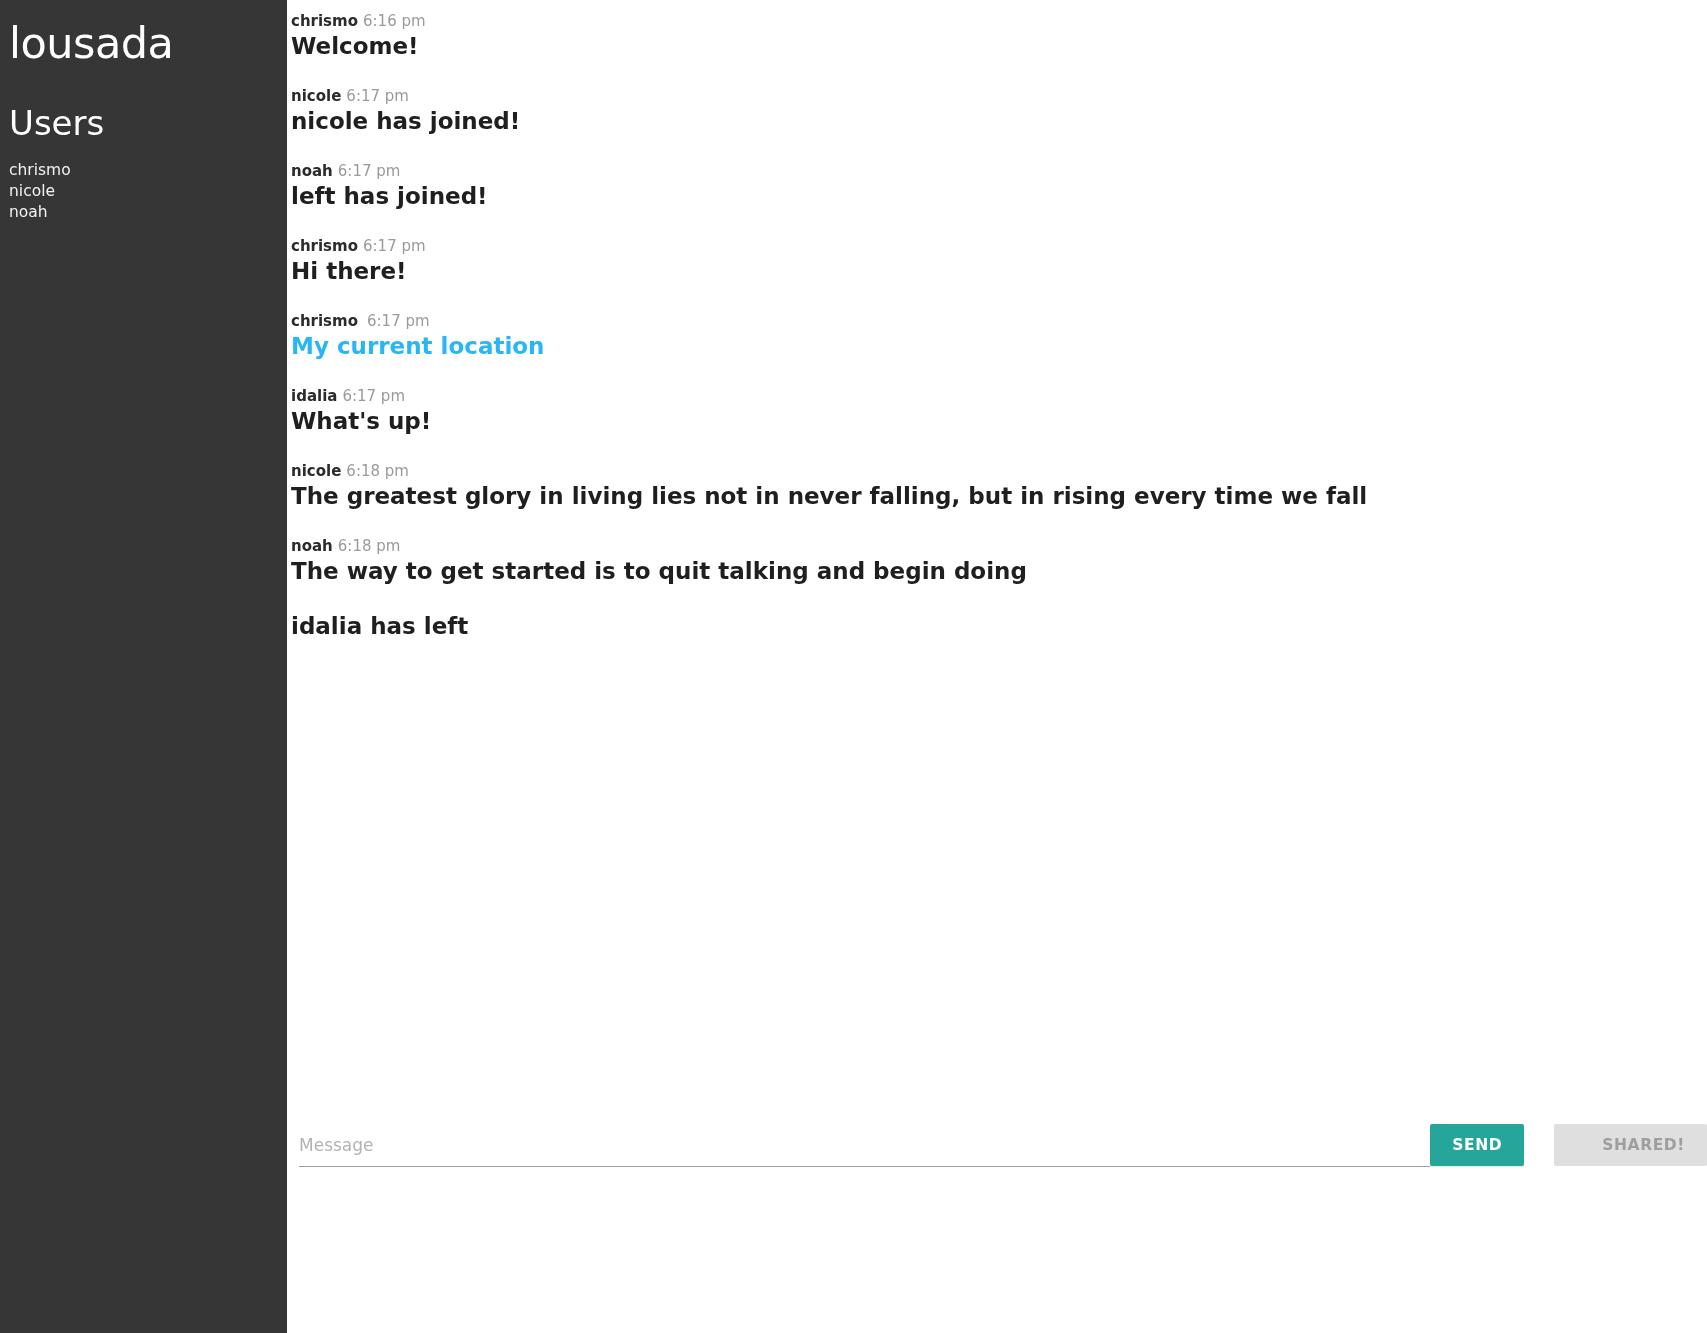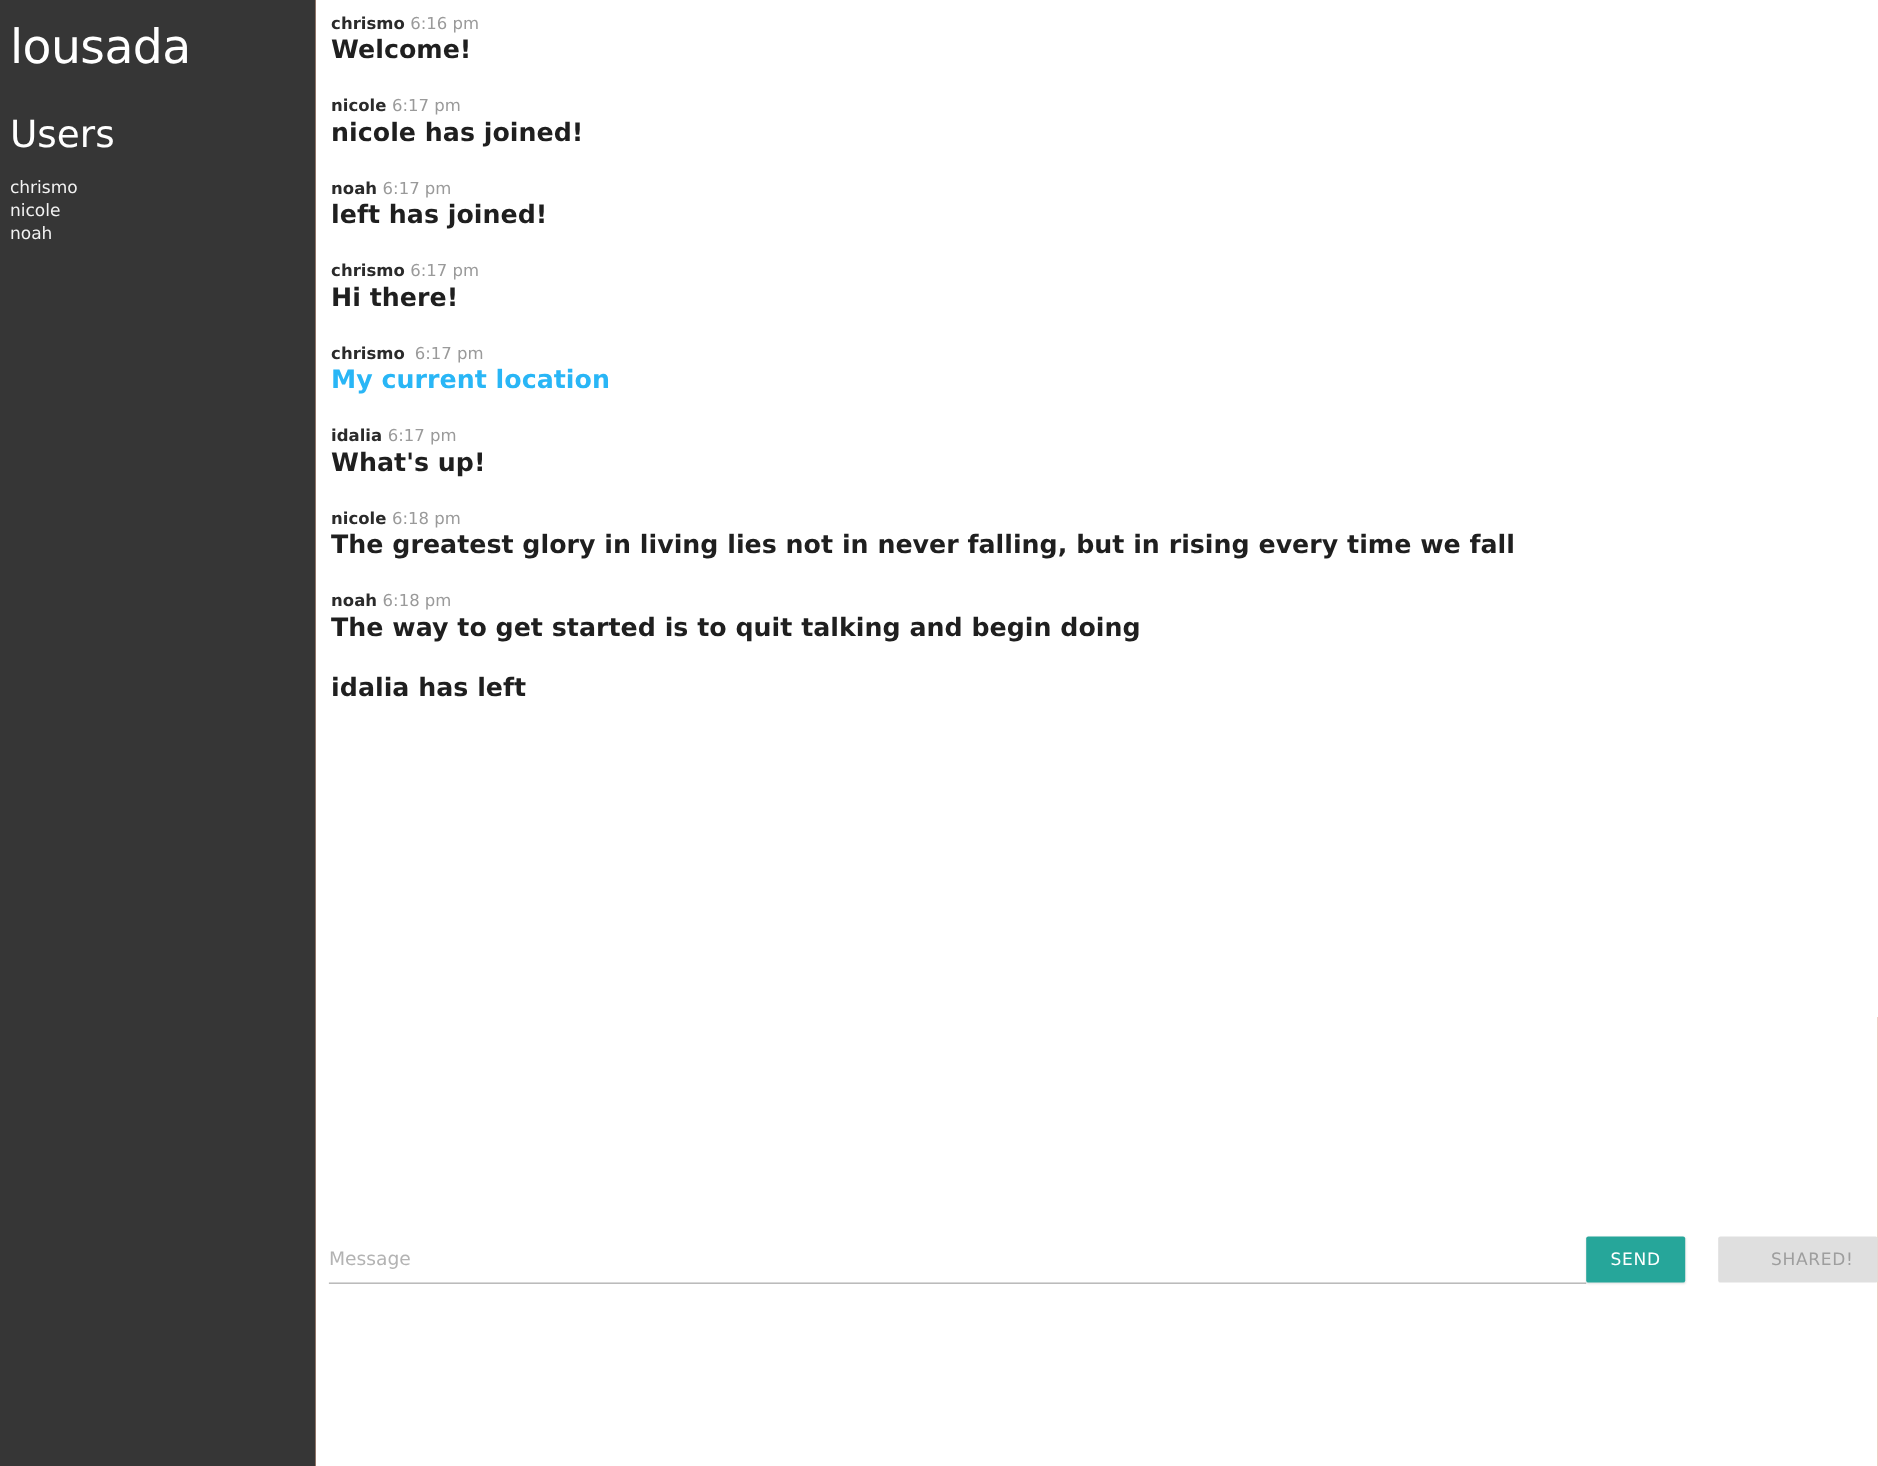--- a/index.html
+++ b/index.html
@@ -11,21 +11,21 @@
     height: 1333px;
     overflow: hidden;
     background: #ffffff;
     font-family: "DejaVu Sans", "Liberation Sans", sans-serif;
   }
 
   #app {
     display: flex;
     width: 1707px;
     height: 1333px;
-    background: #c2410c;
+    background: #bef264;
   }
 
   
   .sidebar {
     width: 287px;
     min-width: 287px;
     height: 1333px;
     background: #363636;
     color: #ffffff;
     padding: 14px 0 0 0;
@@ -68,21 +68,21 @@
     flex: 1 1 auto;
     height: 1333px;
     display: flex;
     flex-direction: column;
     background: #ffffff;
     position: relative;
   }
 
   .messages {
     flex: 1 1 auto;
-    padding: 12px 0 0 14px;
+    padding: 12px 0 0 4px;
     overflow: hidden;
   }
 
   .message {
     margin: 0 0 26px 0;
   }
 
   .message-meta {
     font-size: 15px;
     line-height: 18px;
@@ -157,21 +157,21 @@
     padding-bottom: 1px;
   }
 
   .btn {
     border: none;
     outline: none;
     cursor: pointer;
     font-family: "DejaVu Sans", "Liberation Sans", sans-serif;
     font-size: 15.5px;
     letter-spacing: 0.6px;
-    font-weight: 400;
+    font-weight: 700;
     height: 42px;
     padding: 0 22px;
     border-radius: 2px;
     text-transform: uppercase;
     white-space: nowrap;
   }
 
   .btn-send {
     background: #26a69a;
     color: #ffffff;

